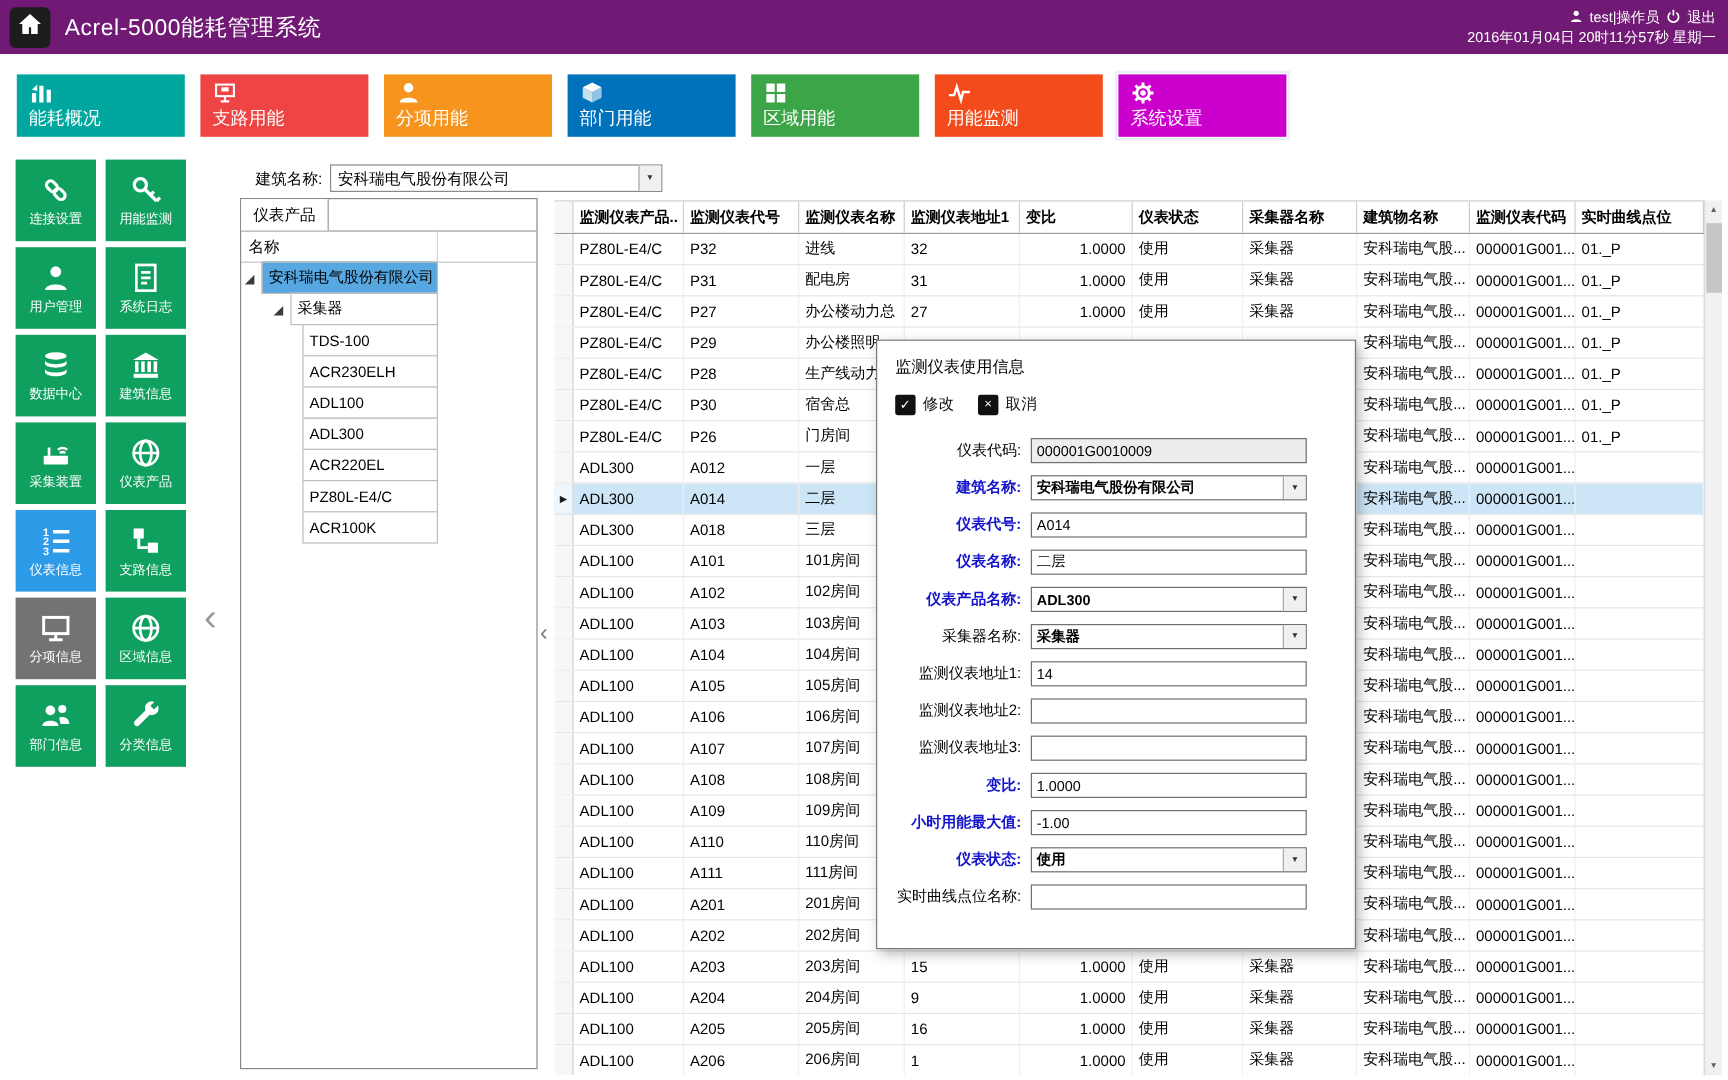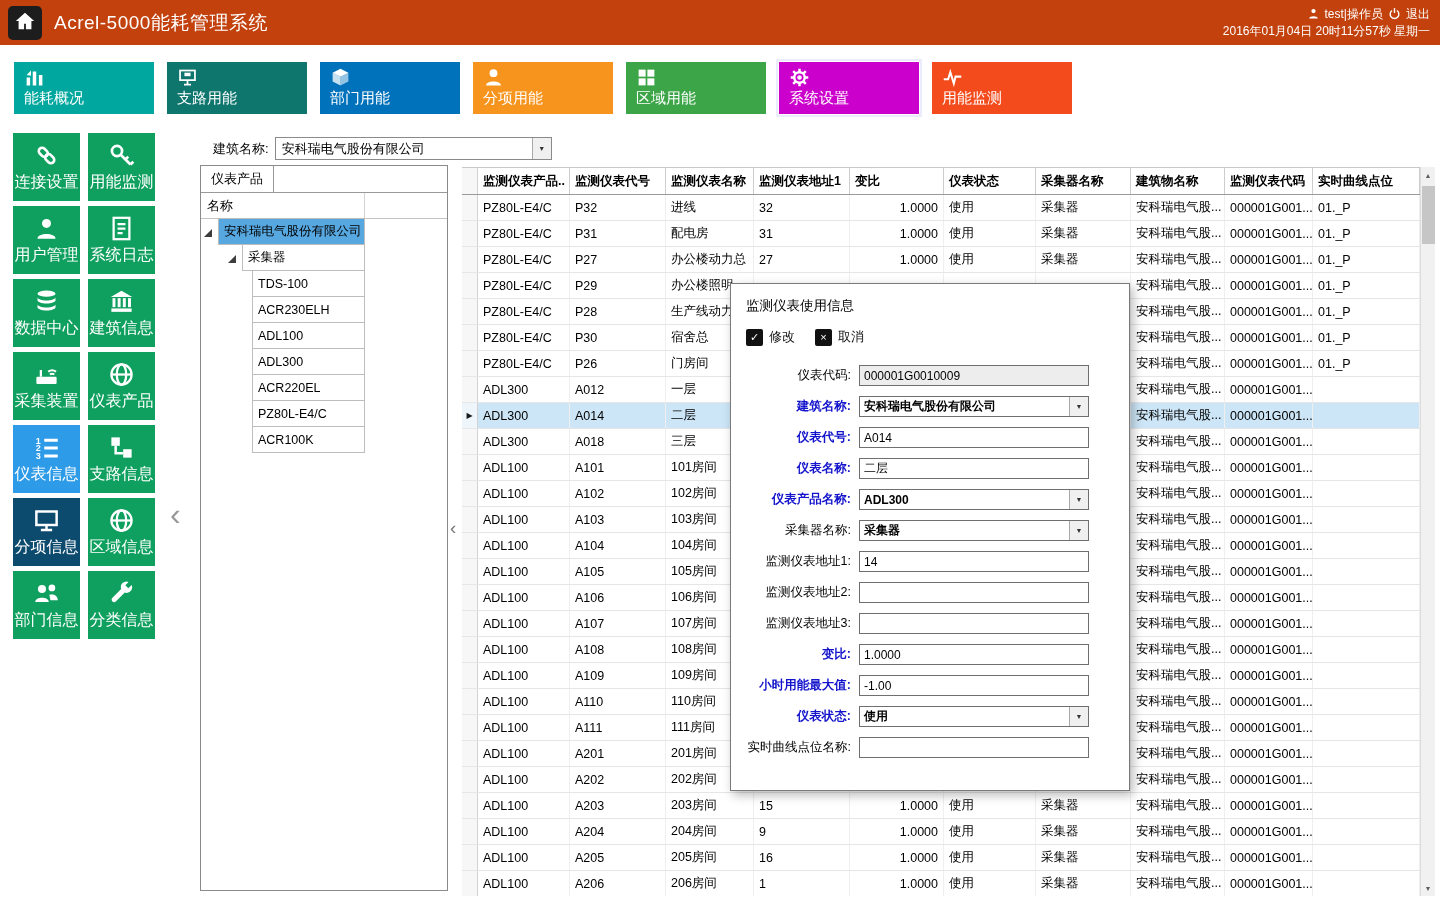--- a/index.html
+++ b/index.html
@@ -1,40 +1,40 @@
 <!DOCTYPE html>
 <html><head>
 <meta charset="utf-8">
 <style>
   *{margin:0;padding:0;box-sizing:border-box}
   html,body{width:1440px;height:900px}
   body{position:relative;font-family:"Liberation Sans","DejaVu Sans",sans-serif;background:#fff;overflow:hidden}
 
   
-  .topbar{position:absolute;left:0;top:0;width:1440px;height:45px;background:#c2410c;display:flex;align-items:center;color:#fff}
+  .topbar{position:absolute;left:0;top:0;width:1440px;height:45px;background:#701a75;display:flex;align-items:center;color:#fff}
   .home-btn{width:34px;height:34px;margin-left:8px;background:#1d1d1d;border-radius:5px;display:flex;align-items:center;justify-content:center;cursor:pointer}
   .home-btn svg{width:22px;height:22px}
   .app-title{font-size:19px;margin-left:12px;letter-spacing:.5px}
   .topbar-right{margin-left:auto;margin-right:10px;text-align:right;font-size:12px;line-height:17px}
   .user-line{display:flex;align-items:center;justify-content:flex-end;gap:5px}
   .user-line .ticn svg{width:13px;height:13px;vertical-align:-2px}
   .logout{cursor:pointer}
 
   
   .navrow{position:absolute;left:14px;top:62px;display:flex;gap:13px}
   .nav-tile{width:140px;height:52px;color:#fff;padding:5px 10px 6px 10px;display:flex;flex-direction:column;justify-content:space-between;cursor:pointer}
   .nav-tile .nicon svg{width:21px;height:21px;display:block}
   .nav-tile .nlabel{font-size:15px}
   .nav-tile.active{outline:2px solid #ececff;outline-offset:1px}
 
   
   .sidebar{position:absolute;left:13px;top:133px;width:142px;display:flex;flex-wrap:wrap;gap:5px 8px}
   .sb-tile{width:67px;height:68px;color:#fff;display:flex;flex-direction:column;align-items:center;justify-content:center;gap:3px;cursor:pointer}
   .sb-tile .icn svg{width:27px;height:27px;display:block}
-  .sb-label{font-size:16px;white-space:nowrap}
+  .sb-label{font-size:11px;white-space:nowrap}
   .sb-tile.wide{width:142px}
 
   .collapse-left{position:absolute;left:170px;top:498px;font-size:32px;color:#999;cursor:pointer;line-height:1}
   .collapse-mid{position:absolute;left:450px;top:518px;font-size:19px;color:#777;cursor:pointer;line-height:1}
 
   
   .toolbar{position:absolute;left:213px;top:137px;display:flex;align-items:center;font-size:13px;color:#000}
   .combo{width:277px;height:23px;border:1px solid #8a8a8a;background:#fff;display:flex;align-items:center;margin-left:6px;padding-left:6px;font-size:13px;position:relative;cursor:pointer}
   .combo .dd,.dcombo .dd{position:absolute;right:0;top:0;bottom:0;width:19px;border-left:1px solid #a8a8a8;display:flex;align-items:center;justify-content:center;font-size:7px;color:#333;background:#f0f0f0}
 
@@ -112,79 +112,79 @@
 <div class="navrow" id="navrow">
     <div class="nav-tile" style="background:#00A79E">
       <span class="nicon">
         <svg viewBox="0 0 24 24" fill="#fff">
           <path d="M3 12h4v9H3zM10 5h4v16h-4zM17 9h4v12h-4z"></path>
           <path d="M3 9 8 4v6z"></path>
         </svg>
       </span>
       <span class="nlabel">能耗概况</span>
     </div>
-    <div class="nav-tile" style="background:#0f766e">
+    <div class="nav-tile" style="background:#ef4444">
       <span class="nicon">
         <svg viewBox="0 0 24 24">
           <rect x="3.5" y="4" width="17" height="11" fill="none" stroke="#fff" stroke-width="2"></rect>
           <path d="M12 15v5M8 20h8" stroke="#fff" stroke-width="2"></path>
           <path d="M8.5 6.5h7v4h-7z" fill="#fff"></path>
         </svg>
       </span>
       <span class="nlabel">支路用能</span>
     </div>
+    <div class="nav-tile" style="background:#F7941D">
+      <span class="nicon">
+        <svg viewBox="0 0 24 24">
+          <circle cx="12" cy="7" r="4.5" fill="#fff"></circle>
+          <path fill="#fff" d="M3.5 21c0-6 17-6 17 0z"></path>
+        </svg>
+      </span>
+      <span class="nlabel">分项用能</span>
+    </div>
     <div class="nav-tile" style="background:#0072BC">
       <span class="nicon">
         <svg viewBox="0 0 24 24">
           <polygon points="12,2 21,6.5 12,11 3,6.5" fill="#fff"></polygon>
           <polygon points="3,6.5 12,11 12,21 3,16.5" fill="#fff" opacity=".78"></polygon>
           <polygon points="21,6.5 12,11 12,21 21,16.5" fill="#fff" opacity=".58"></polygon>
         </svg>
       </span>
       <span class="nlabel">部门用能</span>
-    </div>
-    <div class="nav-tile" style="background:#F7941D">
-      <span class="nicon">
-        <svg viewBox="0 0 24 24">
-          <circle cx="12" cy="7" r="4.5" fill="#fff"></circle>
-          <path fill="#fff" d="M3.5 21c0-6 17-6 17 0z"></path>
-        </svg>
-      </span>
-      <span class="nlabel">分项用能</span>
     </div>
     <div class="nav-tile" style="background:#3BA548">
       <span class="nicon">
         <svg viewBox="0 0 24 24" fill="#fff">
           <rect x="3" y="3" width="8" height="8"></rect>
           <rect x="13" y="3" width="8" height="8"></rect>
           <rect x="3" y="13" width="8" height="8"></rect>
           <rect x="13" y="13" width="8" height="8"></rect>
         </svg>
       </span>
       <span class="nlabel">区域用能</span>
     </div>
+    <div class="nav-tile" style="background:#F34B1C">
+      <span class="nicon">
+        <svg viewBox="0 0 24 24">
+          <polyline points="2,14 7,14 9.5,6 13.5,19 15.5,11 22,11" fill="none" stroke="#fff" stroke-width="2.3"></polyline>
+        </svg>
+      </span>
+      <span class="nlabel">用能监测</span>
+    </div>
     <div class="nav-tile active" style="background:#CC00CC">
       <span class="nicon">
         <svg viewBox="0 0 24 24">
           <g stroke="#fff" stroke-width="2.8" fill="none">
             <circle cx="12" cy="12" r="6"></circle>
             <path d="M12 2v4M12 18v4M2 12h4M18 12h4M4.8 4.8l2.9 2.9M16.3 16.3l2.9 2.9M19.2 4.8l-2.9 2.9M7.7 16.3l-2.9 2.9"></path>
           </g>
           <circle cx="12" cy="12" r="2.6" fill="#fff"></circle>
         </svg>
       </span>
       <span class="nlabel">系统设置</span>
-    </div>
-    <div class="nav-tile" style="background:#F34B1C">
-      <span class="nicon">
-        <svg viewBox="0 0 24 24">
-          <polyline points="2,14 7,14 9.5,6 13.5,19 15.5,11 22,11" fill="none" stroke="#fff" stroke-width="2.3"></polyline>
-        </svg>
-      </span>
-      <span class="nlabel">用能监测</span>
     </div>
   </div>
 
 <div class="sidebar" id="sidebar">
     <div class="sb-tile" style="background:#0FA05F">
       <span class="icn">
         <svg viewBox="0 0 24 24">
           <g fill="none" stroke="#fff" stroke-width="2.3" transform="rotate(45 12 12)">
             <rect x="3.5" y="9" width="9" height="6" rx="3"></rect>
             <rect x="11.5" y="9" width="9" height="6" rx="3"></rect>
@@ -281,21 +281,21 @@
     <div class="sb-tile" style="background:#0FA05F">
       <span class="icn">
         <svg viewBox="0 0 24 24">
           <rect x="3" y="3" width="7.5" height="7.5" fill="#fff"></rect>
           <rect x="13.5" y="13.5" width="7.5" height="7.5" fill="#fff"></rect>
           <path d="M6.8 10.5v6.7h6.7" fill="none" stroke="#fff" stroke-width="2.2"></path>
         </svg>
       </span>
       <span class="sb-label">支路信息</span>
     </div>
-    <div class="sb-tile" style="background:#0c4a6e">
+    <div class="sb-tile" style="background:#737373">
       <span class="icn">
         <svg viewBox="0 0 24 24">
           <rect x="3" y="4" width="18" height="12" fill="none" stroke="#fff" stroke-width="2.2"></rect>
           <path d="M12 16v3.5M7 20.5h10" stroke="#fff" stroke-width="2.2"></path>
         </svg>
       </span>
       <span class="sb-label">分项信息</span>
     </div>
     <div class="sb-tile" style="background:#0FA05F">
       <span class="icn">

